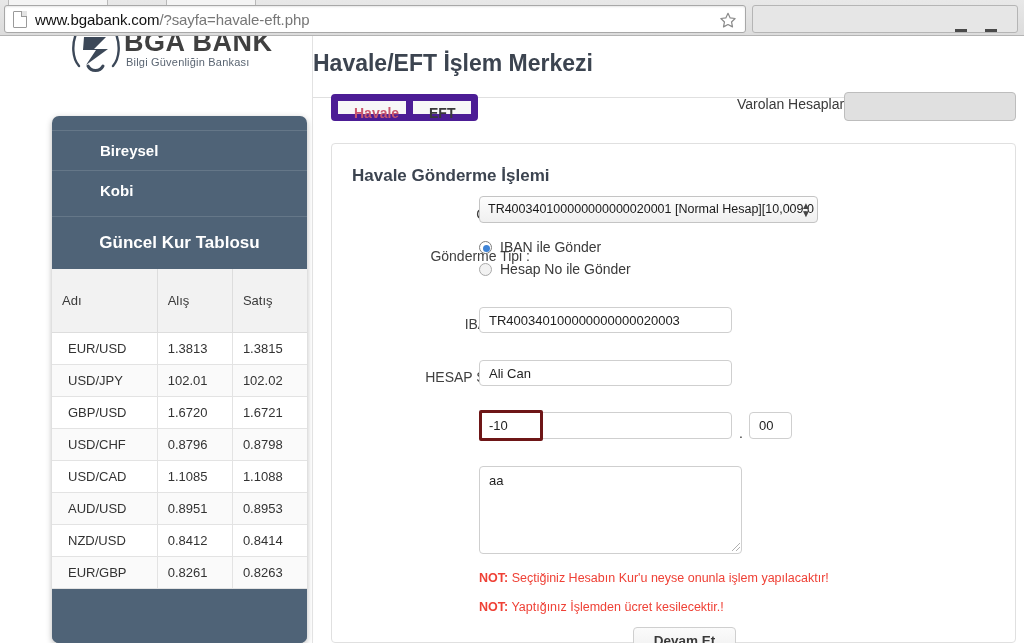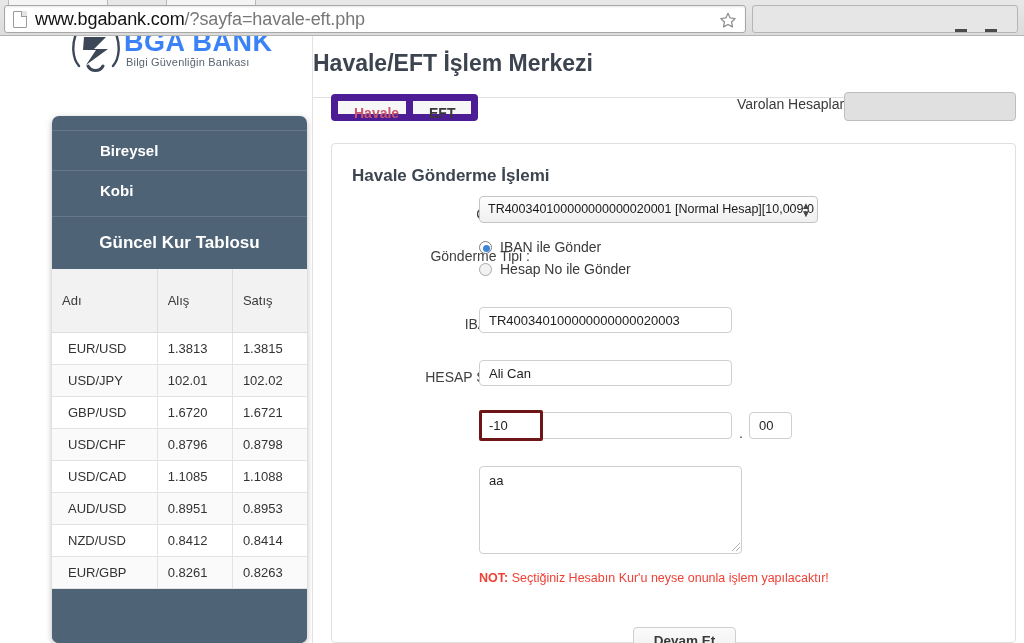--- a/index.html
+++ b/index.html
@@ -52,21 +52,21 @@
   }
   #page-doc-icon:after {
     content: "";
     position: absolute; right: -1px; top: -1px;
     width: 5px; height: 5px;
     background: #e4e4e4;
     border-left: 1px solid #9a9a9a;
     border-bottom: 1px solid #9a9a9a;
   }
   #url-text {
-    font-size: 18px;
+    font-size: 15px;
     color: #222;
     white-space: nowrap;
     overflow: hidden;
     letter-spacing: -0.1px;
   }
   #url-text .url-host { color: #111; }
   #url-text .url-path { color: #777; }
 
   #bookmark-star {
     position: absolute; right: 8px; top: 5px;
@@ -110,21 +110,21 @@
     left: 62px; top: 14px;
     width: 250px; height: 50px;
   }
   #logo-mark {
     position: absolute; left: 8px; top: 2px;
     width: 52px; height: 46px;
   }
   #logo-wordmark {
     position: absolute; left: 62px; top: 2px;
     font-size: 27px; font-weight: bold;
-    color: #3b82f6;
+    color: #404040;
     letter-spacing: 0.5px;
     line-height: 28px;
   }
   #logo-tagline {
     position: absolute; left: 64px; top: 30px;
     font-size: 11px;
     color: #5a6572;
     letter-spacing: 0.2px;
   }
 
@@ -541,19 +541,22 @@
 
       <div class="f-label" id="not-label">Not :</div>
       <textarea class="f-input" id="not-textarea" style="">aa</textarea>
       <svg id="not-resize-grip" viewBox="0 0 12 12">
         <path d="M11 3 L3 11 M11 7 L7 11" stroke="#b0b0b0" stroke-width="1" fill="none"></path>
       </svg>
 
       <div class="warn-line" id="warn-1" style="color: rgb(239, 65, 54);">
         <b>NOT:</b><span> Seçtiğiniz Hesabın Kur'u neyse onunla işlem yapılacaktır!</span>
       </div>
+      <div class="warn-line" id="warn-2" style="color: rgb(239, 65, 54);">
+        <b>NOT:</b><span> Yaptığınız İşlemden ücret kesilecektir.!</span>
+      </div>
 
       <div id="devam-btn">Devam Et</div>
     </div>
   </div>
 
 </div>
 </div>
 
 </body></html>

